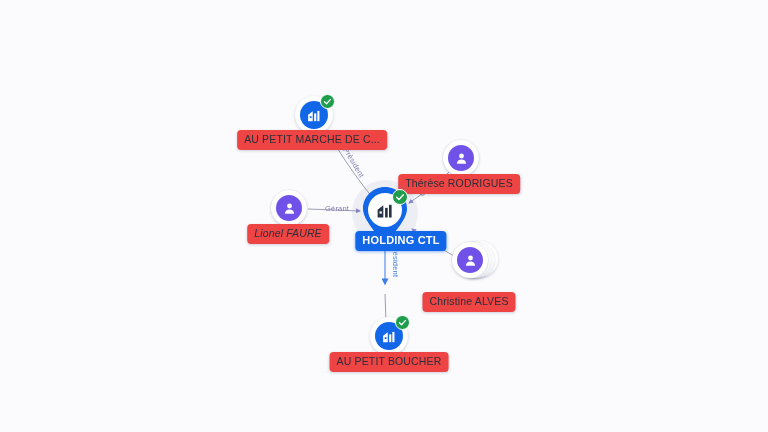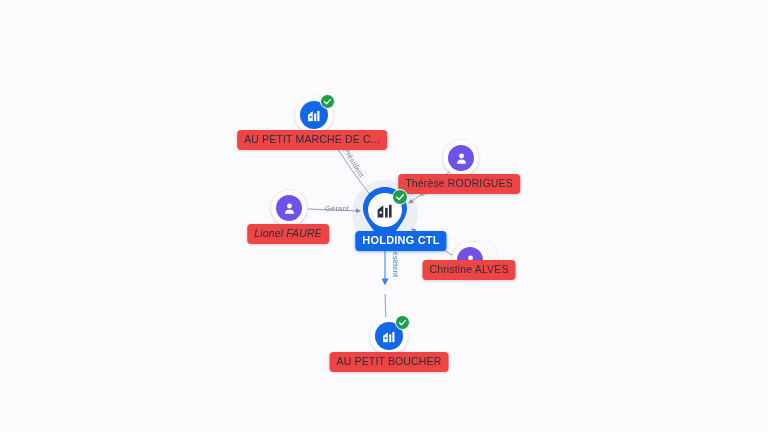--- a/index.html
+++ b/index.html
@@ -306,21 +306,21 @@
       <div class="stack-card s2"></div>
       <div class="stack-card s3"></div>
       <div class="avatar-ring"></div>
       <div class="avatar-disc">
         <svg width="15" height="15" viewBox="0 0 24 24">
           <circle cx="12" cy="8" r="3.9" fill="#ffffff"></circle>
           <path d="M4.6 20.5 C4.6 15.8 8 13.6 12 13.6 C16 13.6 19.4 15.8 19.4 20.5 Z" fill="#ffffff"></path>
         </svg>
       </div>
     </div>
-    <div class="node-label" style="left:-1px; top:0;">Christine ALVES</div>
+    <div class="node-label" style="left:-1px; top:32px;">Christine ALVES</div>
   </div>
 
   <div class="node" style="left:389px; top:336px;">
     <div class="company-wrap">
       <div class="company-ring"></div>
       <div class="company-disc">
         <svg width="17" height="17" viewBox="0 0 24 24">
           <path d="M3 20 L3 11 L9.5 6 L9.5 20 Z" fill="#ffffff"></path>
           <rect x="11.5" y="9" width="3" height="11" fill="#ffffff"></rect>
           <rect x="16" y="5.5" width="3" height="14.5" fill="#ffffff"></rect>

